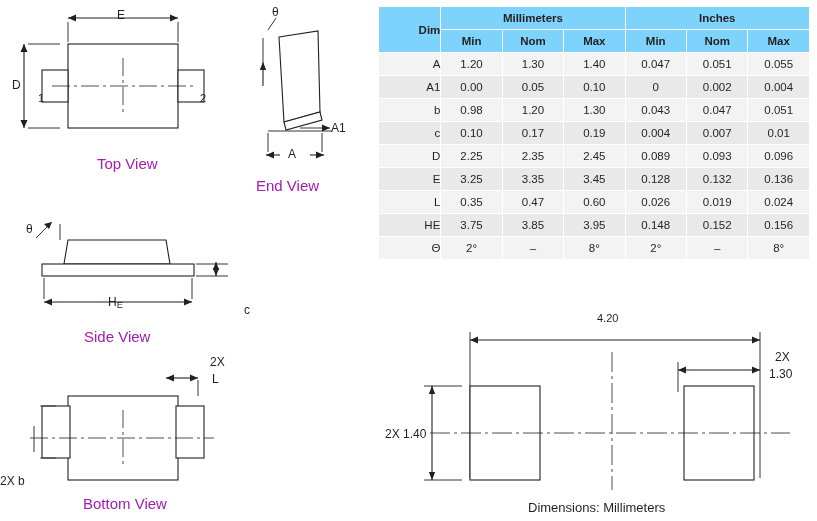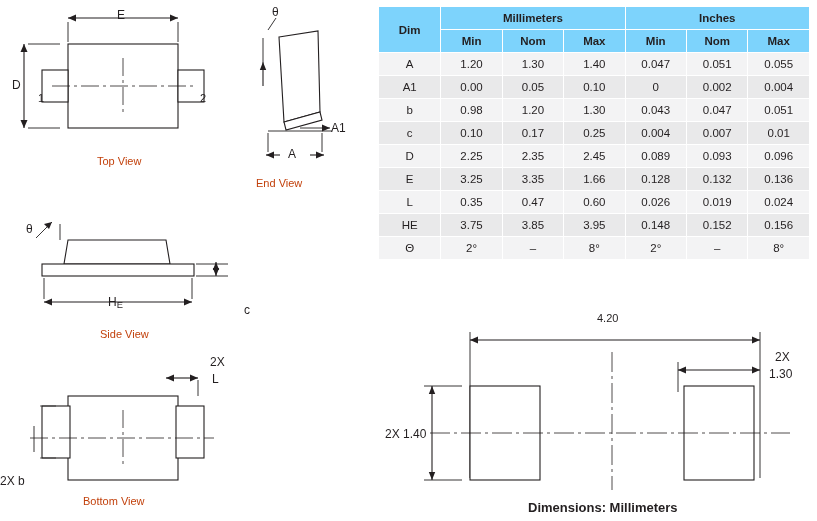--- a/index.html
+++ b/index.html
@@ -23,22 +23,22 @@
   }
   .cap {
     position: absolute;
     font-size: 12px;
     color: #231f20;
     white-space: nowrap;
   }
   .cap.small { font-size: 11px; }
   .view-title {
     position: absolute;
-    font-size: 11px;
-    color: #c2410c;
+    font-size: 15px;
+    color: #a21caf;
     white-space: nowrap;
   }
 
   
   .table-wrap {
     position: absolute;
     left: 378px;
     top: 6px;
     width: 432px;
   }
@@ -63,20 +63,21 @@
   }
   table.dims tbody td {
     background: #f3f3f4;
     color: #231f20;
   }
   table.dims tbody tr.alt td {
     background: #e9e9ea;
   }
   table.dims td.dim-col, table.dims th.dim-col {
     width: 62px;
+    text-align: right;
   }
   table.dims td.val, table.dims th.val {
     width: 61px;
   }
 
   
   .footprint-title {
     position: absolute;
     left: 540px;
     top: 300px;
@@ -84,21 +85,20 @@
     color: #231f20;
     white-space: nowrap;
   }
   .footprint-units {
     position: absolute;
     left: 528px;
     top: 500px;
     font-size: 13px;
     color: #231f20;
     white-space: nowrap;
-    font-weight: bold;
   }
 
   
   svg.art {
     position: absolute;
     left: 0; top: 0;
     width: 817px;
     height: 521px;
     pointer-events: none;
   }
@@ -235,21 +235,21 @@
   <div class="cap" style="left:272px; top:5px;">θ</div>
   <div class="cap" style="left:331px; top:121px;">A1</div>
   <div class="cap" style="left:288px; top:147px;">A</div>
   <div class="view-title" style="left:256px; top:177px;">End View</div>
 
   <div class="cap" style="left:26px; top:222px;">θ</div>
   <div class="cap" style="left:108px; top:295px;">
     <span>H</span><span class="sub">E</span>
   </div>
   <div class="cap" style="left:244px; top:303px;">c</div>
-  <div class="view-title" style="left:84px; top:328px;margin-left:16px;">Side View</div>
+  <div class="view-title" style="left:84px; top:328px;">Side View</div>
 
   <div class="cap" style="left:210px; top:355px;">2X</div>
   <div class="cap" style="left:212px; top:372px;">L</div>
   <div class="cap" style="left:0px; top:430px;margin-top:44px;">2X  b</div>
   <div class="view-title" style="left:83px; top:495px;">Bottom View</div>
 
   <div class="cap" style="left:597px; top:312px; font-size:11px;">4.20</div>
   <div class="cap" style="left:775px; top:350px;">2X</div>
   <div class="cap" style="left:769px; top:367px;">1.30</div>
   <div class="cap" style="left:385px; top:427px;text-align:right;">2X 1.40</div>
@@ -297,39 +297,39 @@
           <td class="val">1.20</td>
           <td class="val">1.30</td>
           <td class="val">0.043</td>
           <td class="val">0.047</td>
           <td class="val">0.051</td>
         </tr>
         <tr class="alt">
           <td class="dim-col">c</td>
           <td class="val">0.10</td>
           <td class="val">0.17</td>
-          <td class="val">0.25</td>
+          <td class="val">0.19</td>
           <td class="val">0.004</td>
           <td class="val">0.007</td>
           <td class="val">0.01</td>
         </tr>
         <tr>
           <td class="dim-col">D</td>
           <td class="val">2.25</td>
           <td class="val">2.35</td>
           <td class="val">2.45</td>
           <td class="val">0.089</td>
           <td class="val">0.093</td>
           <td class="val">0.096</td>
         </tr>
         <tr class="alt">
           <td class="dim-col">E</td>
           <td class="val">3.25</td>
           <td class="val">3.35</td>
-          <td class="val">1.66</td>
+          <td class="val">3.45</td>
           <td class="val">0.128</td>
           <td class="val">0.132</td>
           <td class="val">0.136</td>
         </tr>
         <tr>
           <td class="dim-col">L</td>
           <td class="val">0.35</td>
           <td class="val">0.47</td>
           <td class="val">0.60</td>
           <td class="val">0.026</td>

